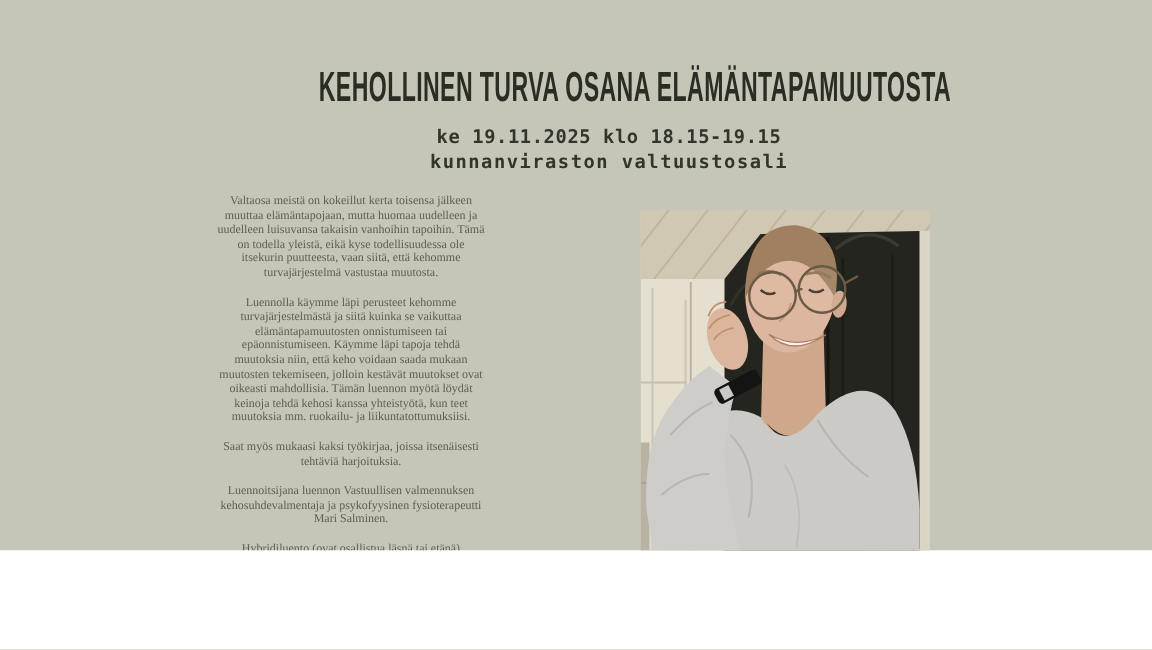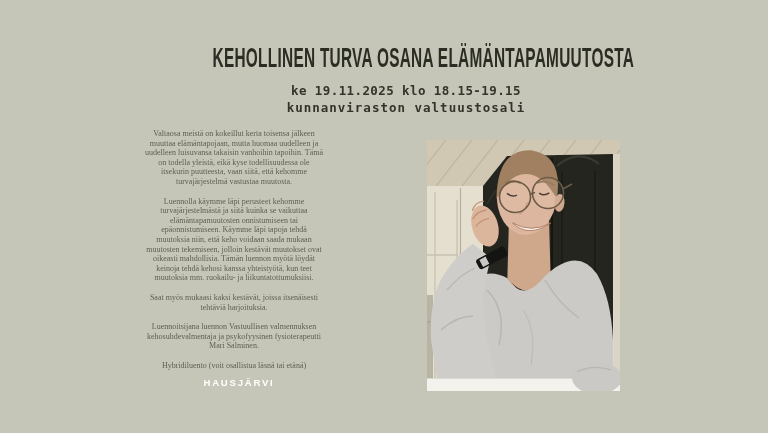--- a/index.html
+++ b/index.html
@@ -1,18 +1,18 @@
 <!DOCTYPE html>
 <html><head>
 <meta charset="utf-8">
 <style>
   html,body{margin:0;padding:0;}
   .flyer{
     position:relative;
-    width:768px;height:433px;
+    width:768px;height:367px;
     background:#c5c6b7;
     overflow:hidden;
     font-family:"Liberation Sans",sans-serif;
   }
   
   .header{
     position:absolute;left:40px;top:42px;width:732px;
     text-align:center;
   }
   .header h1{
@@ -79,26 +79,26 @@
 turvajärjestelmä vastustaa muutosta.</p>
     <p>Luennolla käymme läpi perusteet kehomme
 turvajärjestelmästä ja siitä kuinka se vaikuttaa
 elämäntapamuutosten onnistumiseen tai
 epäonnistumiseen. Käymme läpi tapoja tehdä
 muutoksia niin, että keho voidaan saada mukaan
 muutosten tekemiseen, jolloin kestävät muutokset ovat
 oikeasti mahdollisia. Tämän luennon myötä löydät
 keinoja tehdä kehosi kanssa yhteistyötä, kun teet
 muutoksia mm. ruokailu- ja liikuntatottumuksiisi.</p>
-    <p>Saat myös mukaasi kaksi kestävät, joissa itsenäisesti
+    <p>Saat myös mukaasi kaksi työkirjaa, joissa itsenäisesti
 tehtäviä harjoituksia.</p>
     <p>Luennoitsijana luennon Vastuullisen valmennuksen
 kehosuhdevalmentaja ja psykofyysinen fysioterapeutti
 Mari Salminen.</p>
-    <p>Hybridiluento (voit osallistua läsnä tai etänä)</p>
+    <p>Hybridiluento (ovat osallistua läsnä tai etänä)</p>
   </div>
 
   <div class="logo">HAUSJÄRVI</div>
 
   <figure class="photo">
     <svg viewBox="0 0 193 251" aria-hidden="true">
 
       <rect x="0" y="0" width="193" height="251" fill="#e4dfcf"></rect>
 
       <g>

